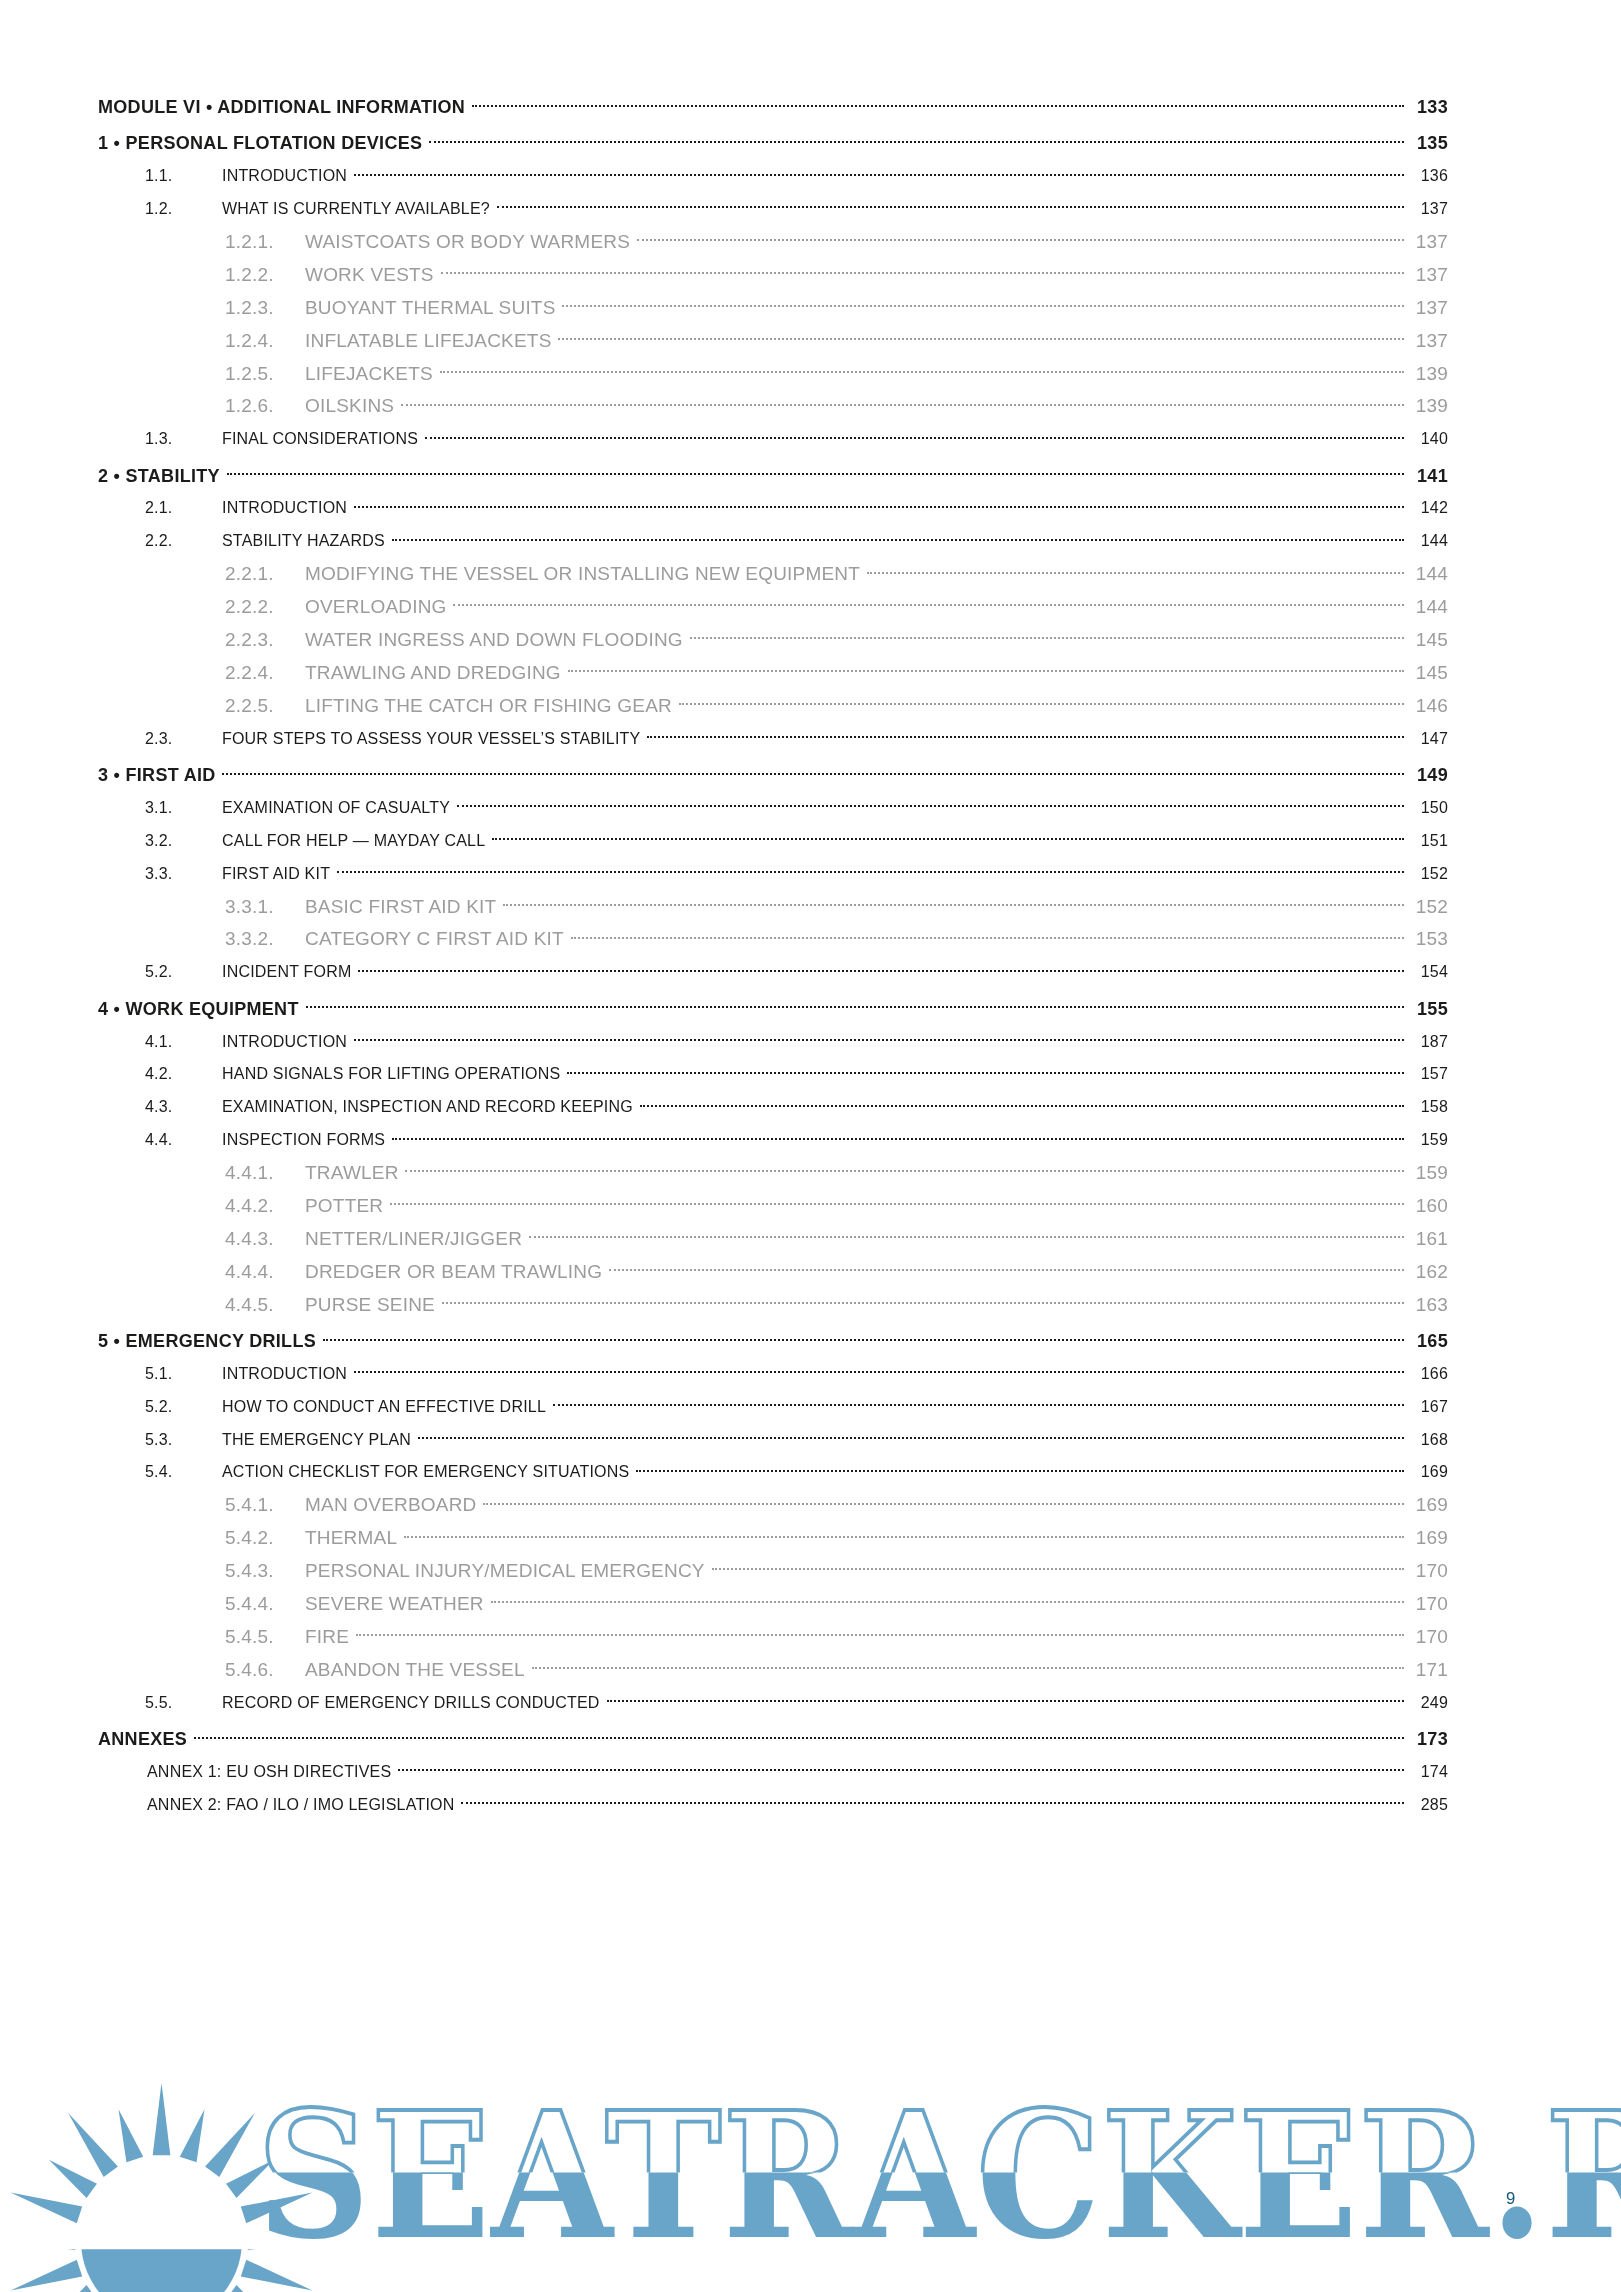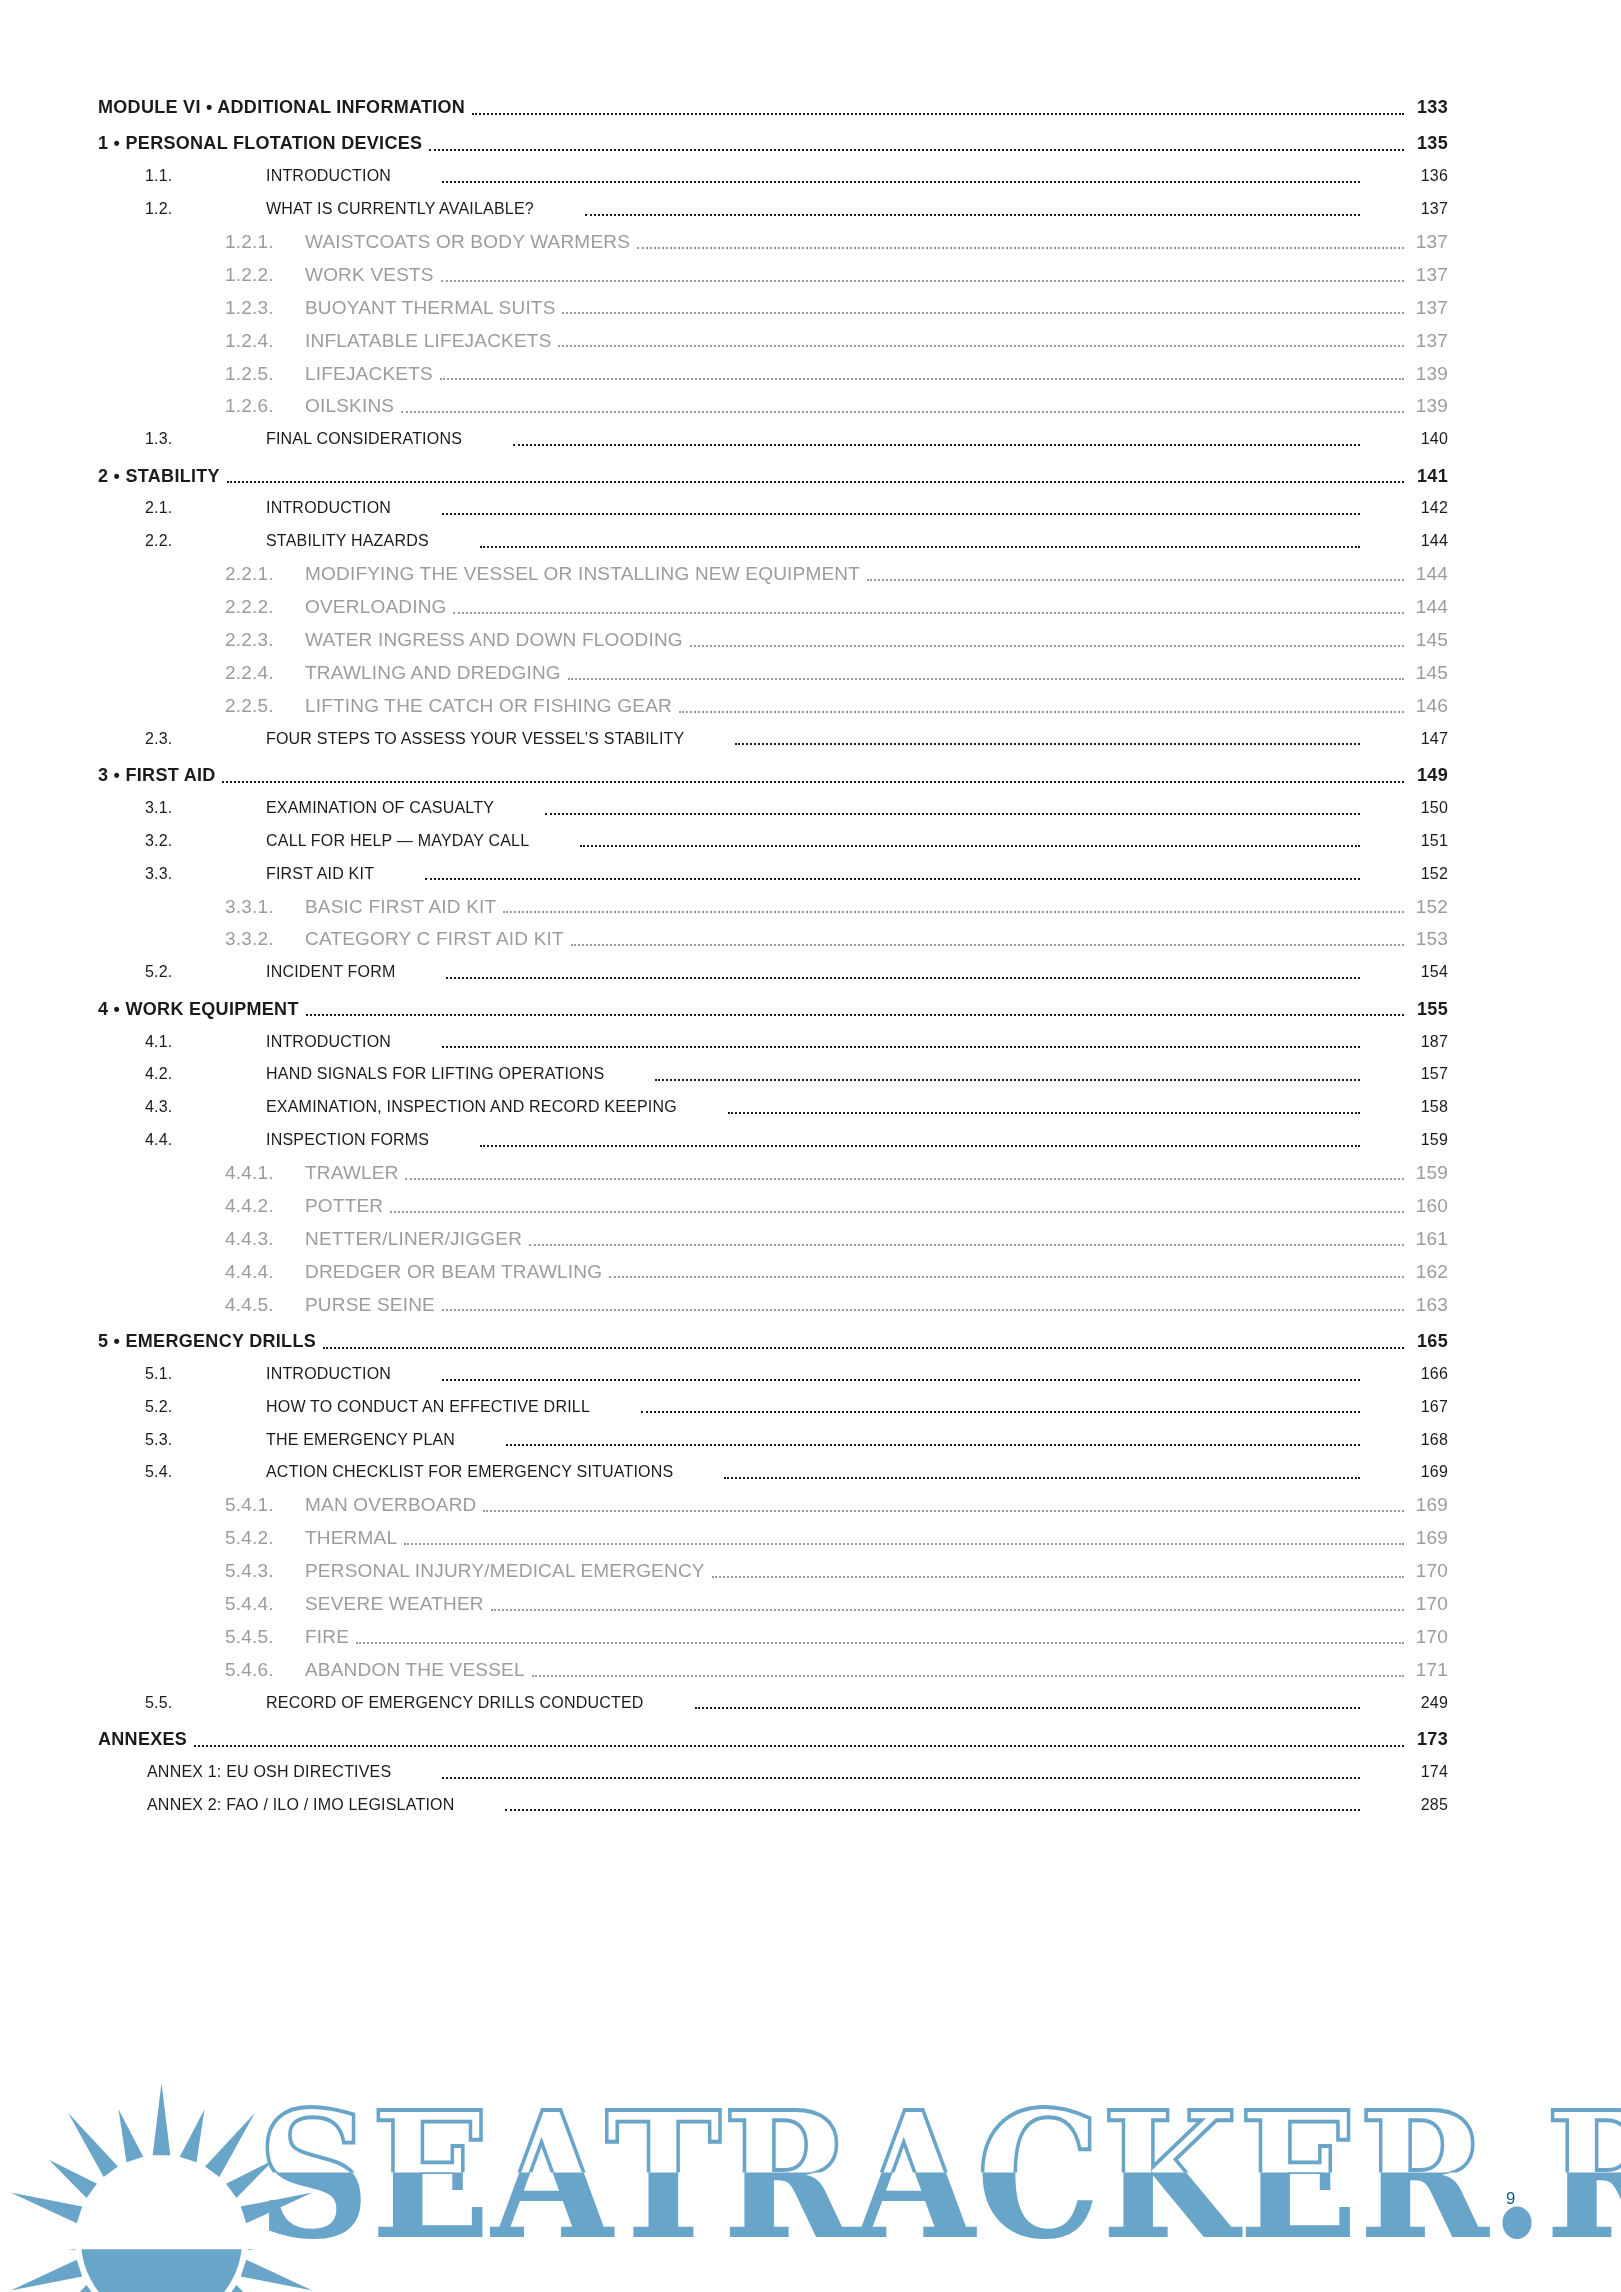--- a/index.html
+++ b/index.html
@@ -9,24 +9,24 @@
     --page-num:#14587a;
   }
   *{box-sizing:border-box;}
   html,body{margin:0;padding:0;}
   body{
     width:1621px;height:2293px;background:#ffffff;overflow:hidden;position:relative;
     font-family:"Liberation Sans",sans-serif;
   }
   
   .toc{position:absolute;left:98px;top:97px;width:1350px;}
-  .row{display:flex;align-items:flex-end;line-height:20.6px;margin-bottom:12.3px;}
+  .row{display:flex;align-items:center;line-height:20.6px;margin-bottom:12.3px;}
   .row.l1{font-size:18px;font-weight:700;color:var(--text-black);letter-spacing:0.3px;margin-top:15.7px;}
   .row.l1:first-child{margin-top:0;}
-  .row.l2{font-size:16px;font-weight:400;color:var(--text-black);letter-spacing:0.2px;gap:44px;}
+  .row.l2{font-size:16px;font-weight:400;color:var(--text-black);letter-spacing:0.2px;}
   .row.l3{font-size:19px;font-weight:400;color:var(--text-gray);letter-spacing:0.2px;}
   .row.l2 .num{width:77px;margin-left:47px;flex:none;}
   .row.l3 .num{width:80px;margin-left:127px;flex:none;}
   .row.annex{padding-left:49px;}
   .title{white-space:nowrap;}
   .leader{flex:1;min-width:19.6px;border-bottom:2px dotted currentColor;margin:0 4.9px 3.9px 6.9px;}
   .row.l1 .leader{border-bottom-width:2.5px;margin-bottom:2.9px;}
   .page{min-width:39px;text-align:right;flex:none;}
   
   .sun{position:absolute;left:-9.8px;top:2070px;width:343px;height:343px;}

